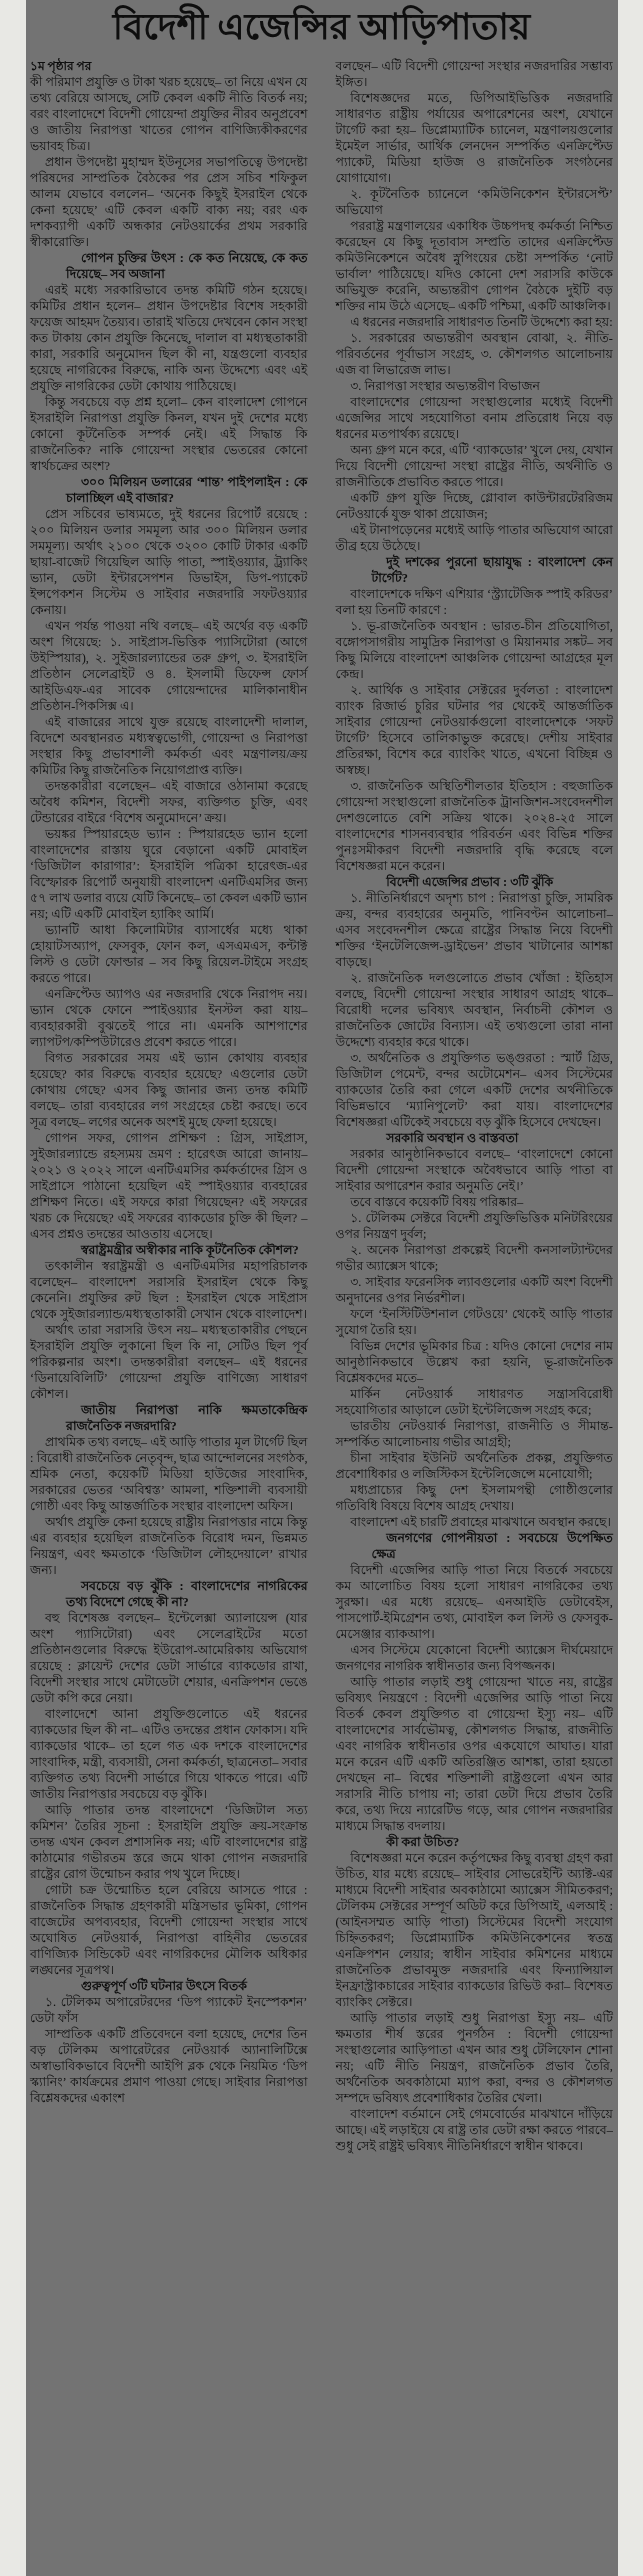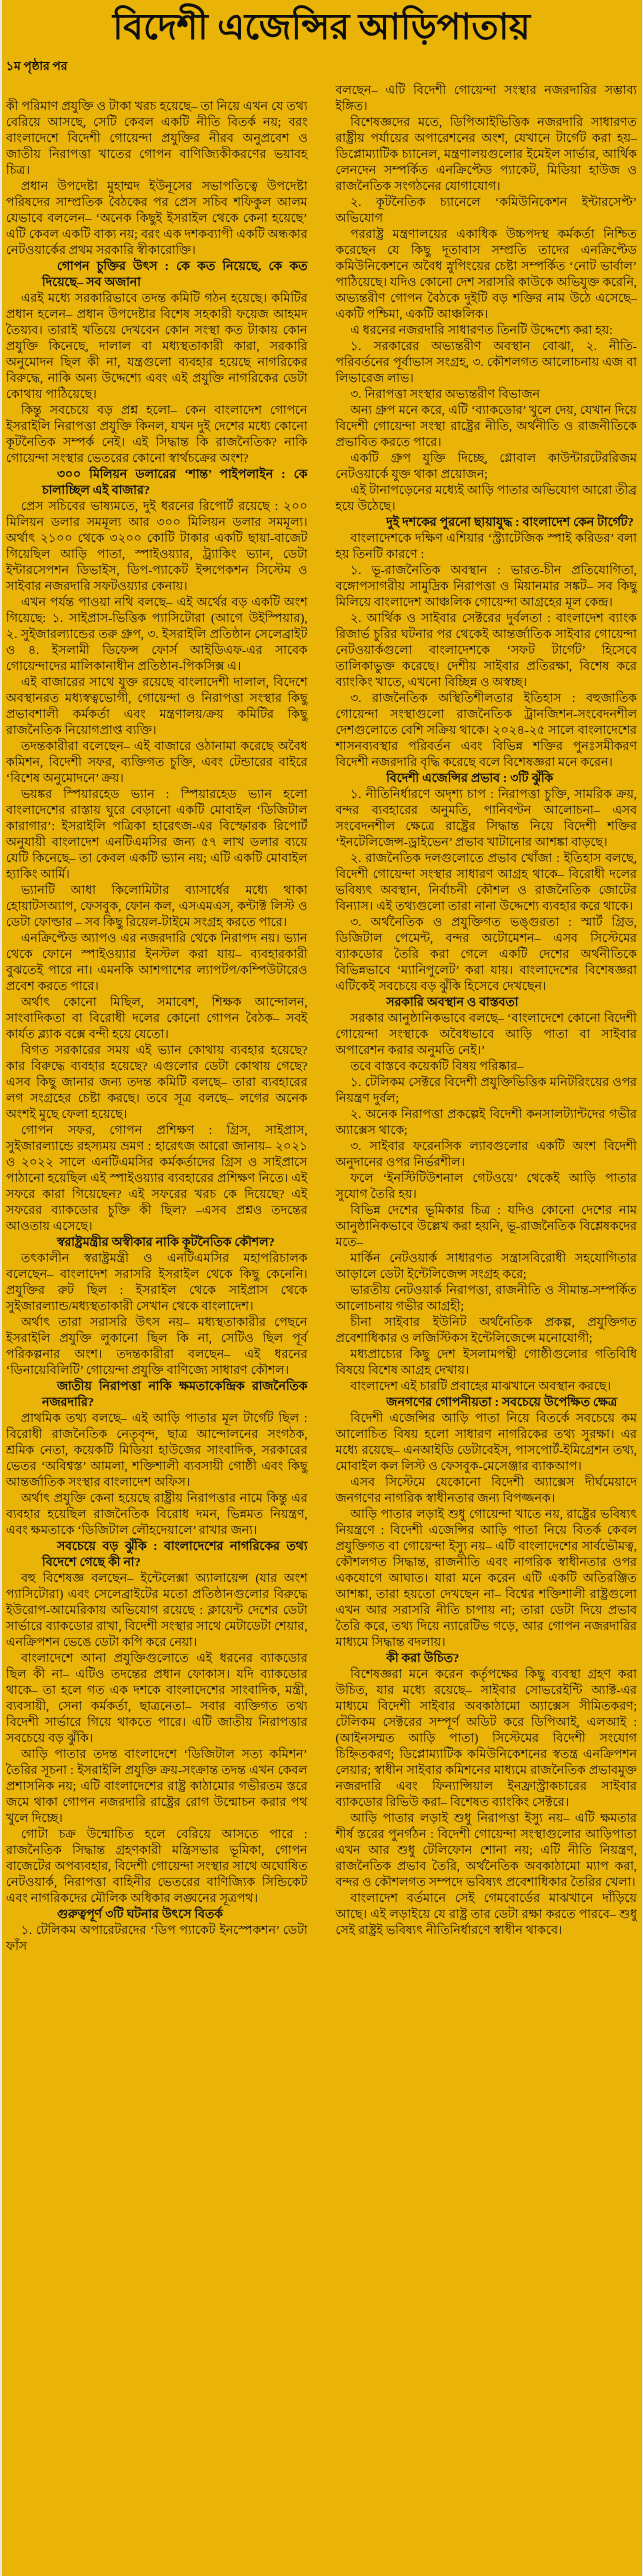--- a/index.html
+++ b/index.html
@@ -2,24 +2,24 @@
 <html lang="bn" style="font-size:14.8px"><head>
 <meta charset="utf-8">
 <style>
   html, body {
     margin: 0;
     padding: 0;
     background: #e8e8e4;
   }
   .page {
     position: relative;
-    width: 640px;
+    width: 592px;
     min-height: 2576px;
     margin: 0 auto;
-    background: #eab308;
+    background: #737373;
     color: #0e0e0e;
     font-family: "Liberation Serif", "DejaVu Serif", serif;
     box-sizing: border-box;
     padding: 5.5px 4.6px 9.2px 4.6px;
   }
   .masthead {
     text-align: center;
     margin: 1.8px 0 9.2px 0;
   }
   .masthead h1 {
@@ -52,21 +52,20 @@
     font-weight: 700;
     text-indent: 0;
     font-size: 12px;
   }
   .col p.h {
     font-weight: 700;
     margin-left: 36px;
   }
   .col p.flush {
     text-indent: 0;
-    margin-top: 24px;
   }
   .col b.lead {
     font-weight: 400;
   }
 </style>
 </head>
 <body>
 
 <div class="page">
   <div class="masthead">
@@ -81,45 +80,46 @@
         <p class="p">এরই মধ্যে সরকারিভাবে তদন্ত কমিটি গঠন হয়েছে। কমিটির প্রধান হলেন– প্রধান উপদেষ্টার বিশেষ সহকারী ফয়েজ আহমদ তৈয়্যব। তারাই খতিয়ে দেখবেন কোন সংস্থা কত টাকায় কোন প্রযুক্তি কিনেছে, দালাল বা মধ্যস্থতাকারী কারা, সরকারি অনুমোদন ছিল কী না, যন্ত্রগুলো ব্যবহার হয়েছে নাগরিকের বিরুদ্ধে, নাকি অন্য উদ্দেশ্যে এবং এই প্রযুক্তি নাগরিকের ডেটা কোথায় পাঠিয়েছে।</p>
         <p class="p">কিন্তু সবচেয়ে বড় প্রশ্ন হলো– কেন বাংলাদেশ গোপনে ইসরাইলি নিরাপত্তা প্রযুক্তি কিনল, যখন দুই দেশের মধ্যে কোনো কূটনৈতিক সম্পর্ক নেই। এই সিদ্ধান্ত কি রাজনৈতিক? নাকি গোয়েন্দা সংস্থার ভেতরের কোনো স্বার্থচক্রের অংশ?</p>
         <p class="h">৩০০ মিলিয়ন ডলারের ‘শান্ত’ পাইপলাইন : কে চালাচ্ছিল এই বাজার?</p>
         <p class="p">প্রেস সচিবের ভাষ্যমতে, দুই ধরনের রিপোর্ট রয়েছে : ২০০ মিলিয়ন ডলার সমমূল্য আর ৩০০ মিলিয়ন ডলার সমমূল্য। অর্থাৎ ২১০০ থেকে ৩২০০ কোটি টাকার একটি ছায়া-বাজেট গিয়েছিল আড়ি পাতা, স্পাইওয়্যার, ট্র্যাকিং ভ্যান, ডেটা ইন্টারসেপশন ডিভাইস, ডিপ-প্যাকেট ইন্সপেকশন সিস্টেম ও সাইবার নজরদারি সফটওয়্যার কেনায়।</p>
         <p class="p">এখন পর্যন্ত পাওয়া নথি বলছে– এই অর্থের বড় একটি অংশ গিয়েছে: ১. সাইপ্রাস-ভিত্তিক প্যাসিটোরা (আগে উইস্পিয়ার), ২. সুইজারল্যান্ডের তরু গ্রুপ, ৩. ইসরাইলি প্রতিষ্ঠান সেলেব্রাইট ও ৪. ইসলামী ডিফেন্স ফোর্স আইডিএফ-এর সাবেক গোয়েন্দাদের মালিকানাধীন প্রতিষ্ঠান-পিকসিক্স এ।</p>
         <p class="p">এই বাজারের সাথে যুক্ত রয়েছে বাংলাদেশী দালাল, বিদেশে অবস্থানরত মধ্যস্বত্বভোগী, গোয়েন্দা ও নিরাপত্তা সংস্থার কিছু প্রভাবশালী কর্মকর্তা এবং মন্ত্রণালয়/ক্রয় কমিটির কিছু রাজনৈতিক নিয়োগপ্রাপ্ত ব্যক্তি।</p>
         <p class="p">তদন্তকারীরা বলেছেন– এই বাজারে ওঠানামা করেছে অবৈধ কমিশন, বিদেশী সফর, ব্যক্তিগত চুক্তি, এবং টেন্ডারের বাইরে ‘বিশেষ অনুমোদনে’ ক্রয়।</p>
         <p class="pl"><b class="lead">ভয়ঙ্কর স্পিয়ারহেড ভ্যান : </b>স্পিয়ারহেড ভ্যান হলো বাংলাদেশের রাস্তায় ঘুরে বেড়ানো একটি মোবাইল ‘ডিজিটাল কারাগার’: ইসরাইলি পত্রিকা হারেৎজ-এর বিস্ফোরক রিপোর্ট অনুযায়ী বাংলাদেশ এনটিএমসির জন্য ৫৭ লাখ ডলার ব্যয়ে যেটি কিনেছে– তা কেবল একটি ভ্যান নয়; এটি একটি মোবাইল হ্যাকিং আর্মি।</p>
         <p class="p">ভ্যানটি আধা কিলোমিটার ব্যাসার্ধের মধ্যে থাকা হোয়াটসঅ্যাপ, ফেসবুক, ফোন কল, এসএমএস, কন্টাক্ট লিস্ট ও ডেটা ফোল্ডার – সব কিছু রিয়েল-টাইমে সংগ্রহ করতে পারে।</p>
         <p class="p">এনক্রিপ্টেড অ্যাপও এর নজরদারি থেকে নিরাপদ নয়। ভ্যান থেকে ফোনে স্পাইওয়্যার ইনস্টল করা যায়– ব্যবহারকারী বুঝতেই পারে না। এমনকি আশপাশের ল্যাপটপ/কম্পিউটারেও প্রবেশ করতে পারে।</p>
-        <p class="p">অর্থাৎ কোনো মিছিল, সমাবেশ, শিক্ষক আন্দোলন, সাংবাদিকতা বা বিরোধী দলের কোনো গোপন বৈঠক– সবই কার্যত ব্ল্যাক বক্সে বন্দী হয়ে যেতো।</p>
         <p class="p">বিগত সরকারের সময় এই ভ্যান কোথায় ব্যবহার হয়েছে? কার বিরুদ্ধে ব্যবহার হয়েছে? এগুলোর ডেটা কোথায় গেছে? এসব কিছু জানার জন্য তদন্ত কমিটি বলছে– তারা ব্যবহারের লগ সংগ্রহের চেষ্টা করছে। তবে সূত্র বলছে– লগের অনেক অংশই মুছে ফেলা হয়েছে।</p>
         <p class="pl"><b class="lead">গোপন সফর, গোপন প্রশিক্ষণ : গ্রিস, সাইপ্রাস, সুইজারল্যান্ডে রহস্যময় ভ্রমণ : </b>হারেৎজ আরো জানায়– ২০২১ ও ২০২২ সালে এনটিএমসির কর্মকর্তাদের গ্রিস ও সাইপ্রাসে পাঠানো হয়েছিল এই স্পাইওয়্যার ব্যবহারের প্রশিক্ষণ নিতে। এই সফরে কারা গিয়েছেন? এই সফরের খরচ কে দিয়েছে? এই সফরের ব্যাকডোর চুক্তি কী ছিল? –এসব প্রশ্নও তদন্তের আওতায় এসেছে।</p>
         <p class="h">স্বরাষ্ট্রমন্ত্রীর অস্বীকার নাকি কূটনৈতিক কৌশল?</p>
         <p class="p">তৎকালীন স্বরাষ্ট্রমন্ত্রী ও এনটিএমসির মহাপরিচালক বলেছেন– বাংলাদেশ সরাসরি ইসরাইল থেকে কিছু কেনেনি। প্রযুক্তির রুট ছিল : ইসরাইল থেকে সাইপ্রাস থেকে সুইজারল্যান্ড/মধ্যস্থতাকারী সেখান থেকে বাংলাদেশ।</p>
         <p class="p">অর্থাৎ তারা সরাসরি উৎস নয়– মধ্যস্থতাকারীর পেছনে ইসরাইলি প্রযুক্তি লুকানো ছিল কি না, সেটিও ছিল পূর্ব পরিকল্পনার অংশ। তদন্তকারীরা বলছেন– এই ধরনের ‘ডিনায়েবিলিটি’ গোয়েন্দা প্রযুক্তি বাণিজ্যে সাধারণ কৌশল।</p>
         <p class="h">জাতীয় নিরাপত্তা নাকি ক্ষমতাকেন্দ্রিক রাজনৈতিক নজরদারি?</p>
         <p class="p">প্রাথমিক তথ্য বলছে– এই আড়ি পাতার মূল টার্গেট ছিল : বিরোধী রাজনৈতিক নেতৃবৃন্দ, ছাত্র আন্দোলনের সংগঠক, শ্রমিক নেতা, কয়েকটি মিডিয়া হাউজের সাংবাদিক, সরকারের ভেতর ‘অবিশ্বস্ত’ আমলা, শক্তিশালী ব্যবসায়ী গোষ্ঠী এবং কিছু আন্তর্জাতিক সংস্থার বাংলাদেশ অফিস।</p>
         <p class="p">অর্থাৎ প্রযুক্তি কেনা হয়েছে রাষ্ট্রীয় নিরাপত্তার নামে কিন্তু এর ব্যবহার হয়েছিল রাজনৈতিক বিরোধ দমন, ভিন্নমত নিয়ন্ত্রণ, এবং ক্ষমতাকে ‘ডিজিটাল লৌহদেয়ালে’ রাখার জন্য।</p>
         <p class="h">সবচেয়ে বড় ঝুঁকি : বাংলাদেশের নাগরিকের তথ্য বিদেশে গেছে কী না?</p>
         <p class="p">বহু বিশেষজ্ঞ বলছেন– ইন্টেলেক্সা অ্যালায়েন্স (যার অংশ প্যাসিটোরা) এবং সেলেব্রাইটের মতো প্রতিষ্ঠানগুলোর বিরুদ্ধে ইউরোপ-আমেরিকায় অভিযোগ রয়েছে : ক্লায়েন্ট দেশের ডেটা সার্ভারে ব্যাকডোর রাখা, বিদেশী সংস্থার সাথে মেটাডেটা শেয়ার, এনক্রিপশন ভেঙে ডেটা কপি করে নেয়া।</p>
         <p class="p">বাংলাদেশে আনা প্রযুক্তিগুলোতে এই ধরনের ব্যাকডোর ছিল কী না– এটিও তদন্তের প্রধান ফোকাস। যদি ব্যাকডোর থাকে– তা হলে গত এক দশকে বাংলাদেশের সাংবাদিক, মন্ত্রী, ব্যবসায়ী, সেনা কর্মকর্তা, ছাত্রনেতা– সবার ব্যক্তিগত তথ্য বিদেশী সার্ভারে গিয়ে থাকতে পারে। এটি জাতীয় নিরাপত্তার সবচেয়ে বড় ঝুঁকি।</p>
         <p class="pl"><b class="lead">আড়ি পাতার তদন্ত বাংলাদেশে ‘ডিজিটাল সত্য কমিশন’ তৈরির সূচনা : </b>ইসরাইলি প্রযুক্তি ক্রয়-সংক্রান্ত তদন্ত এখন কেবল প্রশাসনিক নয়; এটি বাংলাদেশের রাষ্ট্র কাঠামোর গভীরতম স্তরে জমে থাকা গোপন নজরদারি রাষ্ট্রের রোগ উন্মোচন করার পথ খুলে দিচ্ছে।</p>
         <p class="p">গোটা চক্র উন্মোচিত হলে বেরিয়ে আসতে পারে : রাজনৈতিক সিদ্ধান্ত গ্রহণকারী মন্ত্রিসভার ভূমিকা, গোপন বাজেটের অপব্যবহার, বিদেশী গোয়েন্দা সংস্থার সাথে অঘোষিত নেটওয়ার্ক, নিরাপত্তা বাহিনীর ভেতরের বাণিজ্যিক সিন্ডিকেট এবং নাগরিকদের মৌলিক অধিকার লঙ্ঘনের সূত্রপথ।</p>
         <p class="h">গুরুত্বপূর্ণ ৩টি ঘটনার উৎসে বিতর্ক</p>
         <p class="p">১. টেলিকম অপারেটরদের ‘ডিপ প্যাকেট ইনস্পেকশন’ ডেটা ফাঁস</p>
+        <p class="p">সাম্প্রতিক একটি প্রতিবেদনে বলা হয়েছে, দেশের তিন বড় টেলিকম অপারেটরের নেটওয়ার্ক অ্যানালিটিক্সে অস্বাভাবিকভাবে বিদেশী আইপি ব্লক থেকে নিয়মিত ‘ডিপ স্ক্যানিং’ কার্যক্রমের প্রমাণ পাওয়া গেছে। সাইবার নিরাপত্তা বিশ্লেষকদের একাংশ</p>
       </div>
     <div class="col" id="col-right">
         <p class="p flush">বলছেন– এটি বিদেশী গোয়েন্দা সংস্থার নজরদারির সম্ভাব্য ইঙ্গিত।</p>
         <p class="p">বিশেষজ্ঞদের মতে, ডিপিআইভিত্তিক নজরদারি সাধারণত রাষ্ট্রীয় পর্যায়ের অপারেশনের অংশ, যেখানে টার্গেট করা হয়– ডিপ্লোম্যাটিক চ্যানেল, মন্ত্রণালয়গুলোর ইমেইল সার্ভার, আর্থিক লেনদেন সম্পর্কিত এনক্রিপ্টেড প্যাকেট, মিডিয়া হাউজ ও রাজনৈতিক সংগঠনের যোগাযোগ।</p>
         <p class="p">২. কূটনৈতিক চ্যানেলে ‘কমিউনিকেশন ইন্টারসেপ্ট’ অভিযোগ</p>
         <p class="p">পররাষ্ট্র মন্ত্রণালয়ের একাধিক উচ্চপদস্থ কর্মকর্তা নিশ্চিত করেছেন যে কিছু দূতাবাস সম্প্রতি তাদের এনক্রিপ্টেড কমিউনিকেশনে অবৈধ স্নুপিংয়ের চেষ্টা সম্পর্কিত ‘নোট ভার্বাল’ পাঠিয়েছে। যদিও কোনো দেশ সরাসরি কাউকে অভিযুক্ত করেনি, অভ্যন্তরীণ গোপন বৈঠকে দুইটি বড় শক্তির নাম উঠে এসেছে– একটি পশ্চিমা, একটি আঞ্চলিক।</p>
         <p class="p">এ ধরনের নজরদারি সাধারণত তিনটি উদ্দেশ্যে করা হয়:</p>
         <p class="p">১. সরকারের অভ্যন্তরীণ অবস্থান বোঝা, ২. নীতি-পরিবর্তনের পূর্বাভাস সংগ্রহ, ৩. কৌশলগত আলোচনায় এজ বা লিভারেজ লাভ।</p>
         <p class="p">৩. নিরাপত্তা সংস্থার অভ্যন্তরীণ বিভাজন</p>
+        <p class="p">বাংলাদেশের গোয়েন্দা সংস্থাগুলোর মধ্যেই বিদেশী এজেন্সির সাথে সহযোগিতা বনাম প্রতিরোধ নিয়ে বড় ধরনের মতপার্থক্য রয়েছে।</p>
         <p class="p">অন্য গ্রুপ মনে করে, এটি ‘ব্যাকডোর’ খুলে দেয়, যেখান দিয়ে বিদেশী গোয়েন্দা সংস্থা রাষ্ট্রের নীতি, অর্থনীতি ও রাজনীতিকে প্রভাবিত করতে পারে।</p>
         <p class="p">একটি গ্রুপ যুক্তি দিচ্ছে, গ্লোবাল কাউন্টারটেররিজম নেটওয়ার্কে যুক্ত থাকা প্রয়োজন;</p>
         <p class="p">এই টানাপড়েনের মধ্যেই আড়ি পাতার অভিযোগ আরো তীব্র হয়ে উঠেছে।</p>
         <p class="h">দুই দশকের পুরনো ছায়াযুদ্ধ : বাংলাদেশ কেন টার্গেট?</p>
         <p class="p">বাংলাদেশকে দক্ষিণ এশিয়ার ‘স্ট্র্যাটেজিক স্পাই করিডর’ বলা হয় তিনটি কারণে :</p>
         <p class="p">১. ভূ-রাজনৈতিক অবস্থান : ভারত-চীন প্রতিযোগিতা, বঙ্গোপসাগরীয় সামুদ্রিক নিরাপত্তা ও মিয়ানমার সঙ্কট– সব কিছু মিলিয়ে বাংলাদেশ আঞ্চলিক গোয়েন্দা আগ্রহের মূল কেন্দ্র।</p>
         <p class="p">২. আর্থিক ও সাইবার সেক্টরের দুর্বলতা : বাংলাদেশ ব্যাংক রিজার্ভ চুরির ঘটনার পর থেকেই আন্তর্জাতিক সাইবার গোয়েন্দা নেটওয়ার্কগুলো বাংলাদেশকে ‘সফট টার্গেট’ হিসেবে তালিকাভুক্ত করেছে। দেশীয় সাইবার প্রতিরক্ষা, বিশেষ করে ব্যাংকিং খাতে, এখনো বিচ্ছিন্ন ও অস্বচ্ছ।</p>
         <p class="p">৩. রাজনৈতিক অস্থিতিশীলতার ইতিহাস : বহুজাতিক গোয়েন্দা সংস্থাগুলো রাজনৈতিক ট্রানজিশন-সংবেদনশীল দেশগুলোতে বেশি সক্রিয় থাকে। ২০২৪-২৫ সালে বাংলাদেশের শাসনব্যবস্থার পরিবর্তন এবং বিভিন্ন শক্তির পুনঃসমীকরণ বিদেশী নজরদারি বৃদ্ধি করেছে বলে বিশেষজ্ঞরা মনে করেন।</p>
         <p class="h">বিদেশী এজেন্সির প্রভাব : ৩টি ঝুঁকি</p>
         <p class="p">১. নীতিনির্ধারণে অদৃশ্য চাপ : নিরাপত্তা চুক্তি, সামরিক ক্রয়, বন্দর ব্যবহারের অনুমতি, পানিবণ্টন আলোচনা– এসব সংবেদনশীল ক্ষেত্রে রাষ্ট্রের সিদ্ধান্ত নিয়ে বিদেশী শক্তির ‘ইনটেলিজেন্স-ড্রাইভেন’ প্রভাব খাটানোর আশঙ্কা বাড়ছে।</p>

